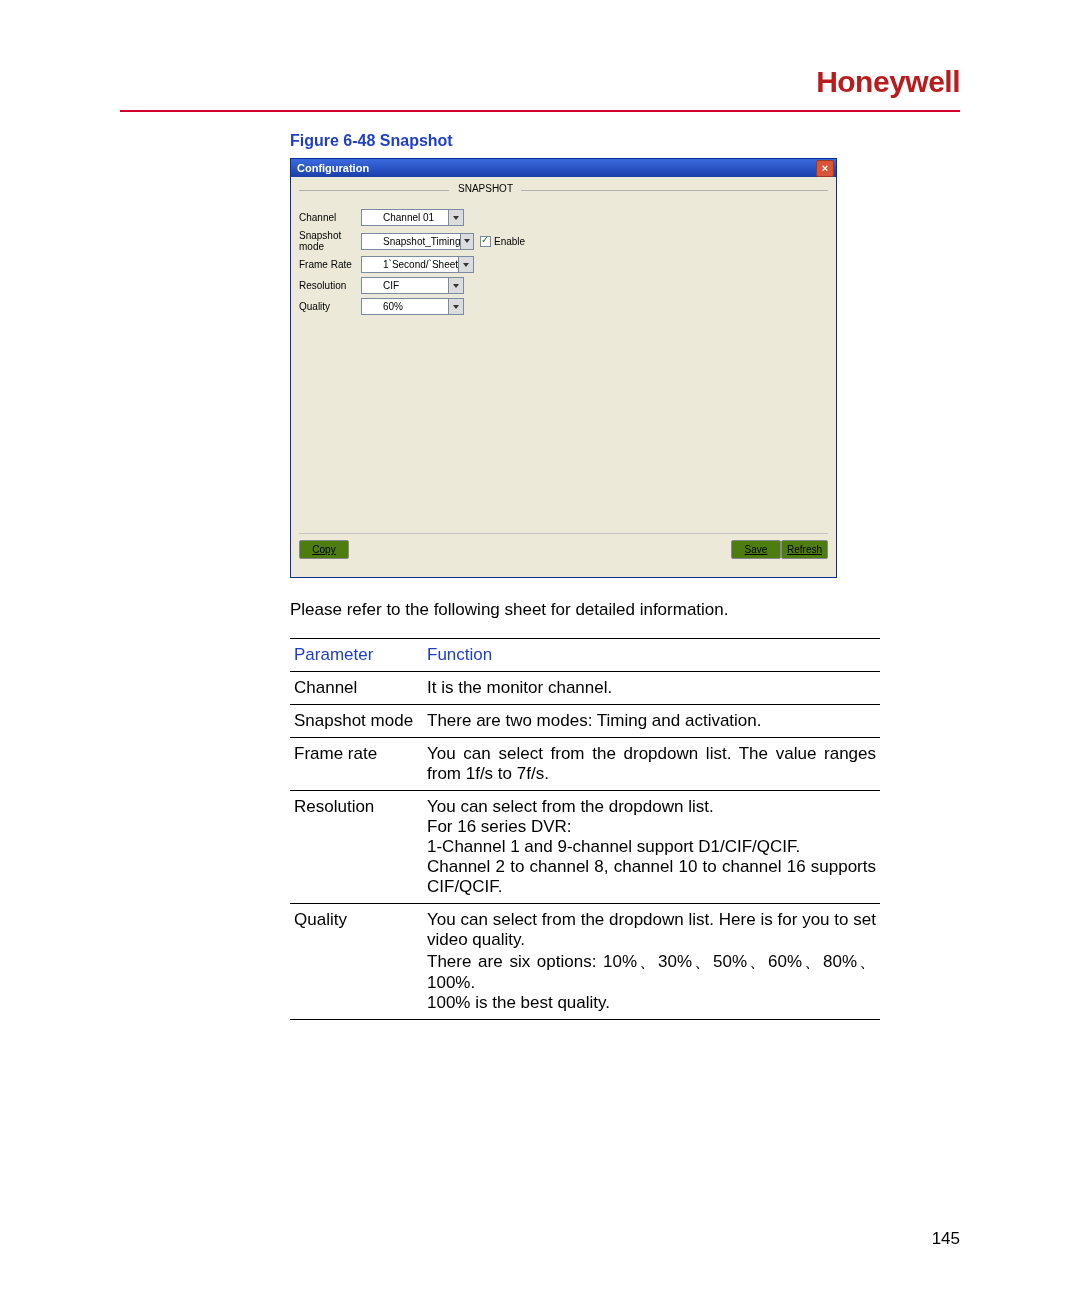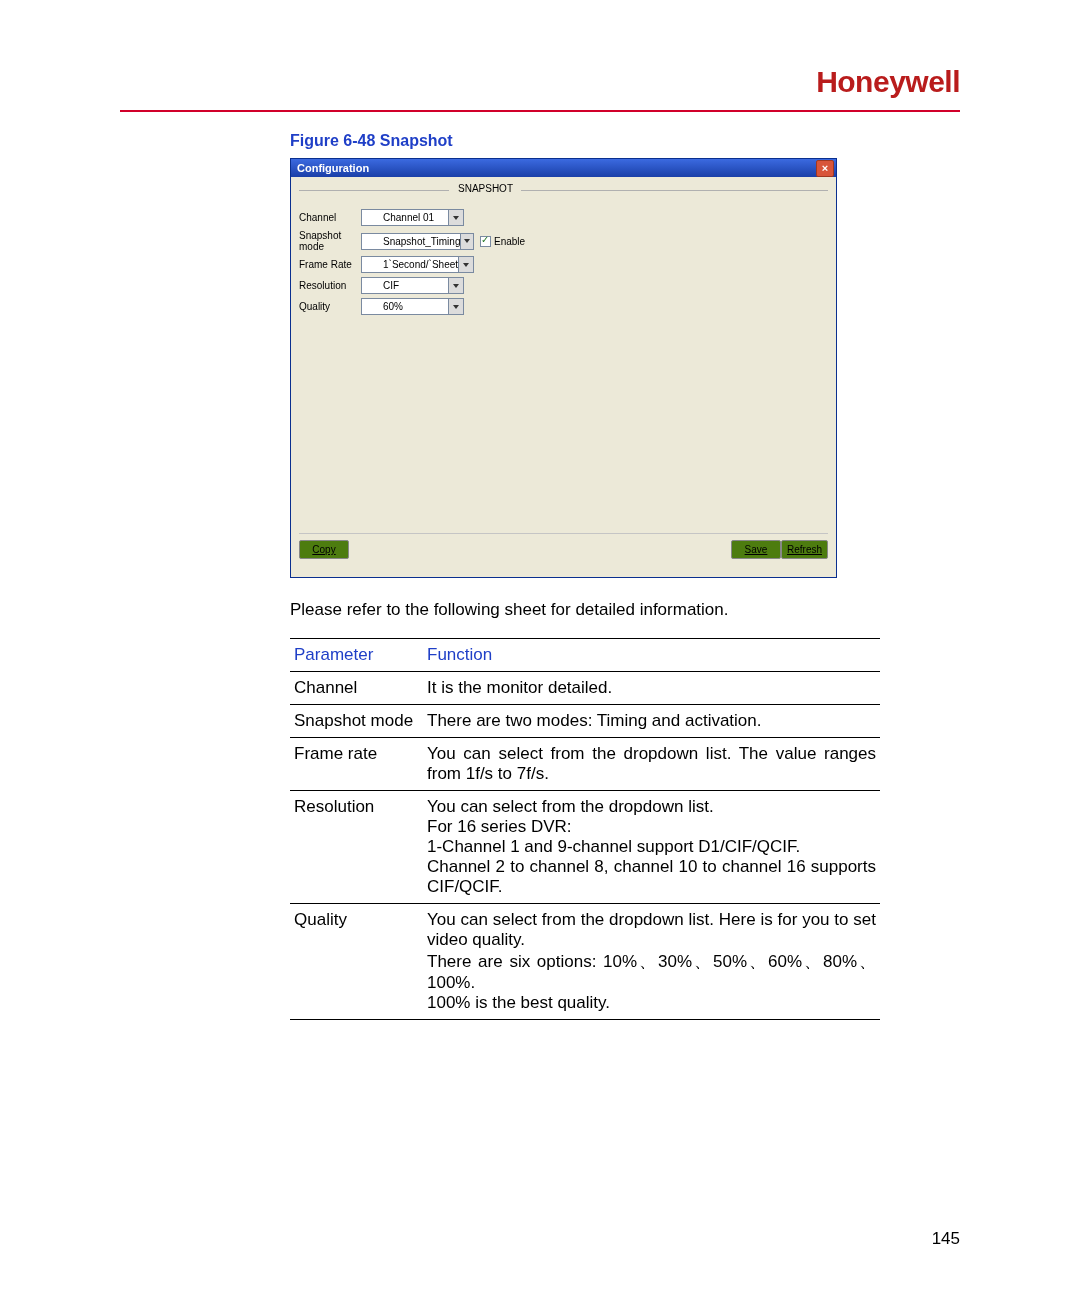--- a/index.html
+++ b/index.html
@@ -360,21 +360,21 @@
     <table class="param-table">
       <thead>
         <tr>
           <th>Parameter</th>
           <th>Function</th>
         </tr>
       </thead>
       <tbody id="param-tbody">
           <tr>
             <td>Channel</td>
-            <td class="func" style="white-space: pre-line;">It is the monitor detailed.</td>
+            <td class="func" style="white-space: pre-line;">It is the monitor channel.</td>
           </tr>
           <tr>
             <td>Snapshot mode</td>
             <td class="func" style="white-space: pre-line;">There are two modes: Timing and activation.</td>
           </tr>
           <tr>
             <td>Frame rate</td>
             <td class="func" style="white-space: pre-line;">You can select from the dropdown list. The value ranges from 1f/s to 7f/s.</td>
           </tr>
           <tr>

